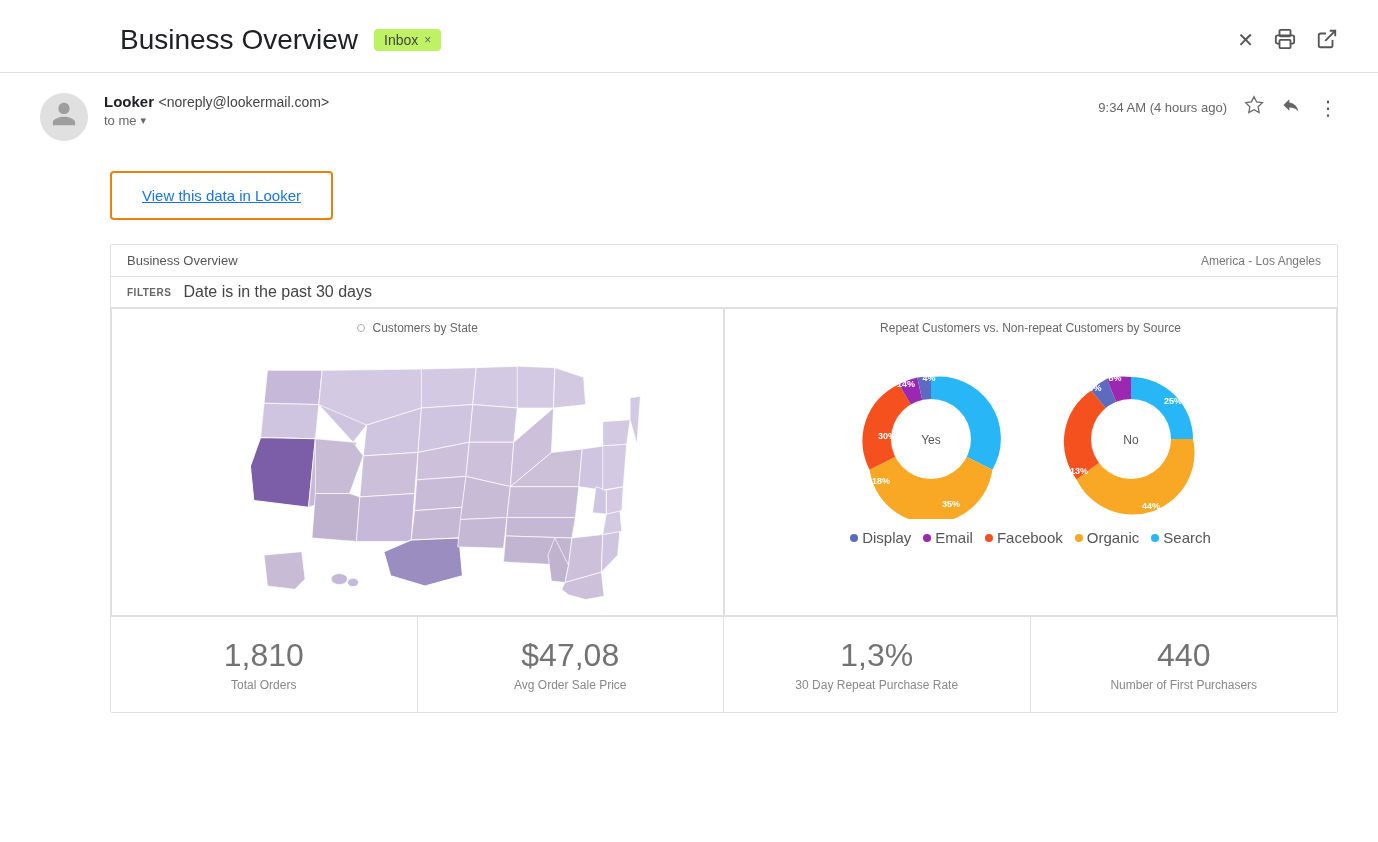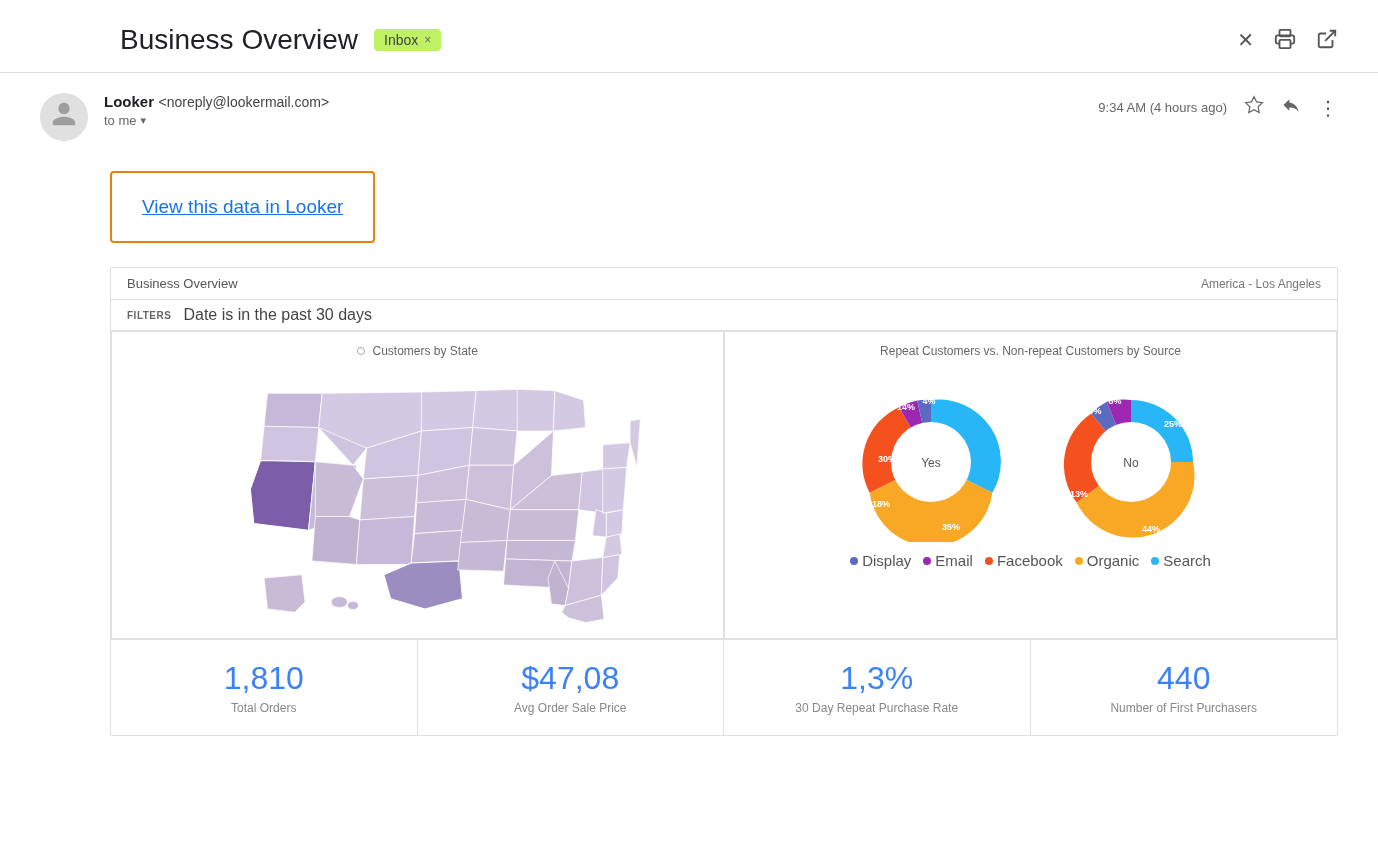--- a/index.html
+++ b/index.html
@@ -128,22 +128,22 @@
     
     .email-body {
       padding: 10px 40px 20px 110px;
     }
 
     
     .view-looker-btn {
       display: inline-block;
       border: 2.5px solid #e8820c;
       border-radius: 4px;
-      padding: 23px 30px;
-      font-size: 19px;
+      padding: 14px 30px;
+      font-size: 15px;
       color: #1a73e8;
       text-decoration: underline;
       cursor: pointer;
       margin-bottom: 24px;
     }
 
     
     .dashboard-embed {
       border: 1px solid #e0e0e0;
       border-radius: 2px;
@@ -266,21 +266,21 @@
       padding: 20px 16px;
       text-align: center;
       border-right: 1px solid #e0e0e0;
     }
     .stat-cell:last-child {
       border-right: none;
     }
     .stat-value {
       font-size: 32px;
       font-weight: 300;
-      color: #3b82f6;
+      color: #737373;
     }
     .stat-label {
       font-size: 12px;
       color: #888;
       margin-top: 4px;
     }
   </style>
 </head>
 <body>
 

